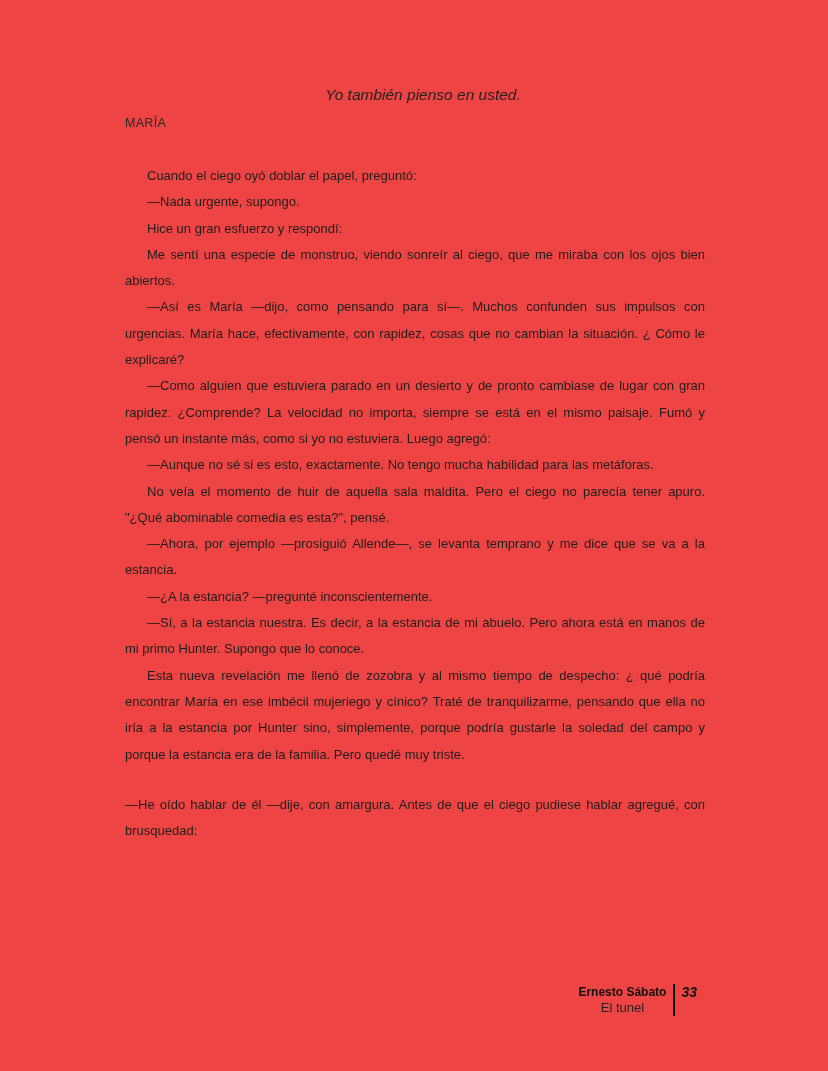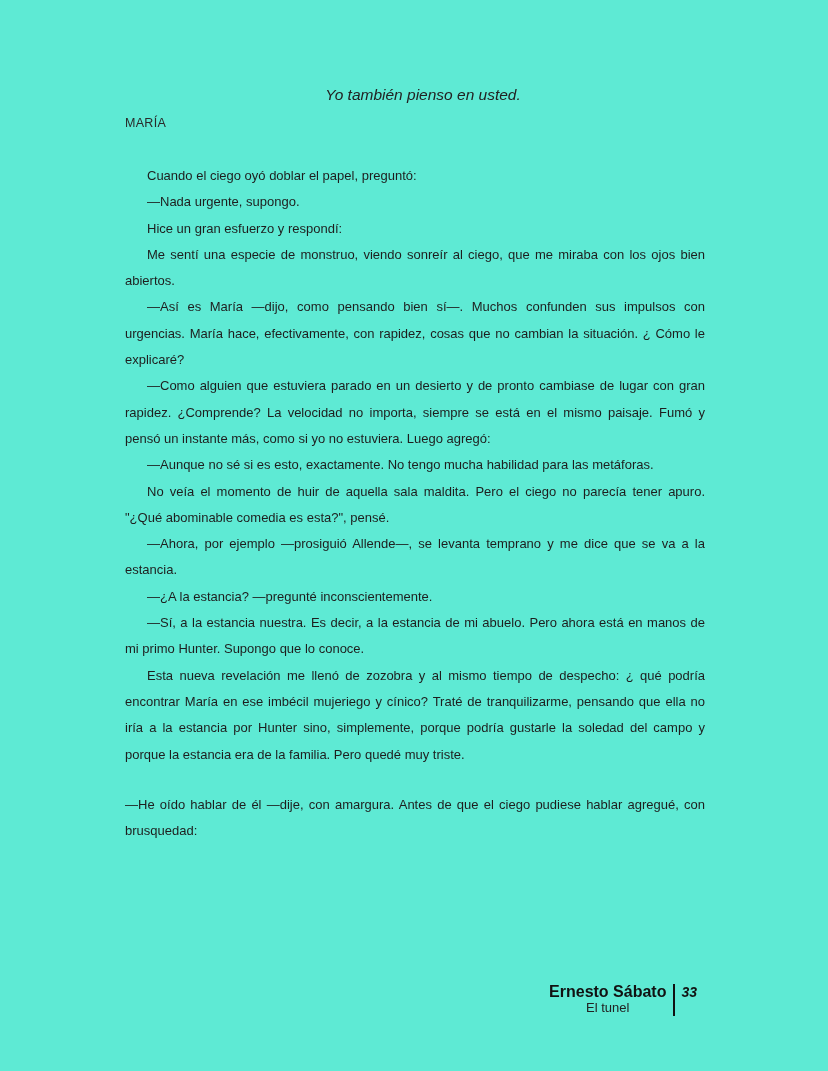--- a/index.html
+++ b/index.html
@@ -1,21 +1,21 @@
 <!DOCTYPE html>
 <html><head>
 <meta charset="utf-8">
 <style>
   * { margin: 0; padding: 0; box-sizing: border-box; }
   html, body { background: #ffffff; }
   .page {
     position: relative;
     width: 828px;
     height: 1071px;
-    background: #5eead4;
+    background: #ef4444;
     font-family: "Liberation Sans", sans-serif;
     color: #1e1e1e;
     overflow: hidden;
   }
   .content {
     position: absolute;
     left: 125px;
     top: 0;
     width: 580px;
   }
@@ -55,21 +55,21 @@
     right: 131px;
     display: flex;
     align-items: stretch;
   }
   .footer-left {
     text-align: right;
     padding-right: 7px;
   }
   .footer-author {
     font-weight: bold;
-    font-size: 16px;
+    font-size: 12px;
     line-height: 16px;
     color: #111111;
   }
   .footer-book {
     font-size: 13px;
     line-height: 15px;
     color: #222222;
     text-align: center;
   }
   .footer-divider {
@@ -94,21 +94,21 @@
 
     <div class="epigraph">Yo también pienso en usted.</div>
 
     <div class="attribution">MARÍA</div>
 
     <div class="body-text">
         <p class="indent">Cuando el ciego oyó doblar el papel, preguntó:</p>
         <p class="indent">—Nada urgente, supongo.</p>
         <p class="indent">Hice un gran esfuerzo y respondí:</p>
         <p class="indent">Me sentí una especie de monstruo, viendo sonreír al ciego, que me miraba con los ojos bien abiertos.</p>
-        <p class="indent">—Así es María —dijo, como pensando bien sí—. Muchos confunden sus impulsos con urgencias. María hace, efectivamente, con rapidez, cosas que no cambian la situación. ¿ Cómo le explicaré?</p>
+        <p class="indent">—Así es María —dijo, como pensando para sí—. Muchos confunden sus impulsos con urgencias. María hace, efectivamente, con rapidez, cosas que no cambian la situación. ¿ Cómo le explicaré?</p>
         <p class="indent">—Como alguien que estuviera parado en un desierto y de pronto cambiase de lugar con gran rapidez. ¿Comprende? La velocidad no importa, siempre se está en el mismo paisaje. Fumó y pensó un instante más, como si yo no estuviera. Luego agregó:</p>
         <p class="indent">—Aunque no sé si es esto, exactamente. No tengo mucha habilidad para las metáforas.</p>
         <p class="indent">No veía el momento de huir de aquella sala maldita. Pero el ciego no parecía tener apuro. "¿Qué abominable comedia es esta?", pensé.</p>
         <p class="indent">—Ahora, por ejemplo —prosiguió Allende—, se levanta temprano y me dice que se va a la estancia.</p>
         <p class="indent">—¿A la estancia? —pregunté inconscientemente.</p>
         <p class="indent">—Sí, a la estancia nuestra. Es decir, a la estancia de mi abuelo. Pero ahora está en manos de mi primo Hunter. Supongo que lo conoce.</p>
         <p class="indent">Esta nueva revelación me llenó de zozobra y al mismo tiempo de despecho: ¿ qué podría encontrar María en ese imbécil mujeriego y cínico? Traté de tranquilizarme, pensando que ella no iría a la estancia por Hunter sino, simplemente, porque podría gustarle la soledad del campo y porque la estancia era de la familia. Pero quedé muy triste.</p>
         <p class="no-indent">—He oído hablar de él —dije, con amargura. Antes de que el ciego pudiese hablar agregué, con brusquedad:</p>
       </div>
   </div>

